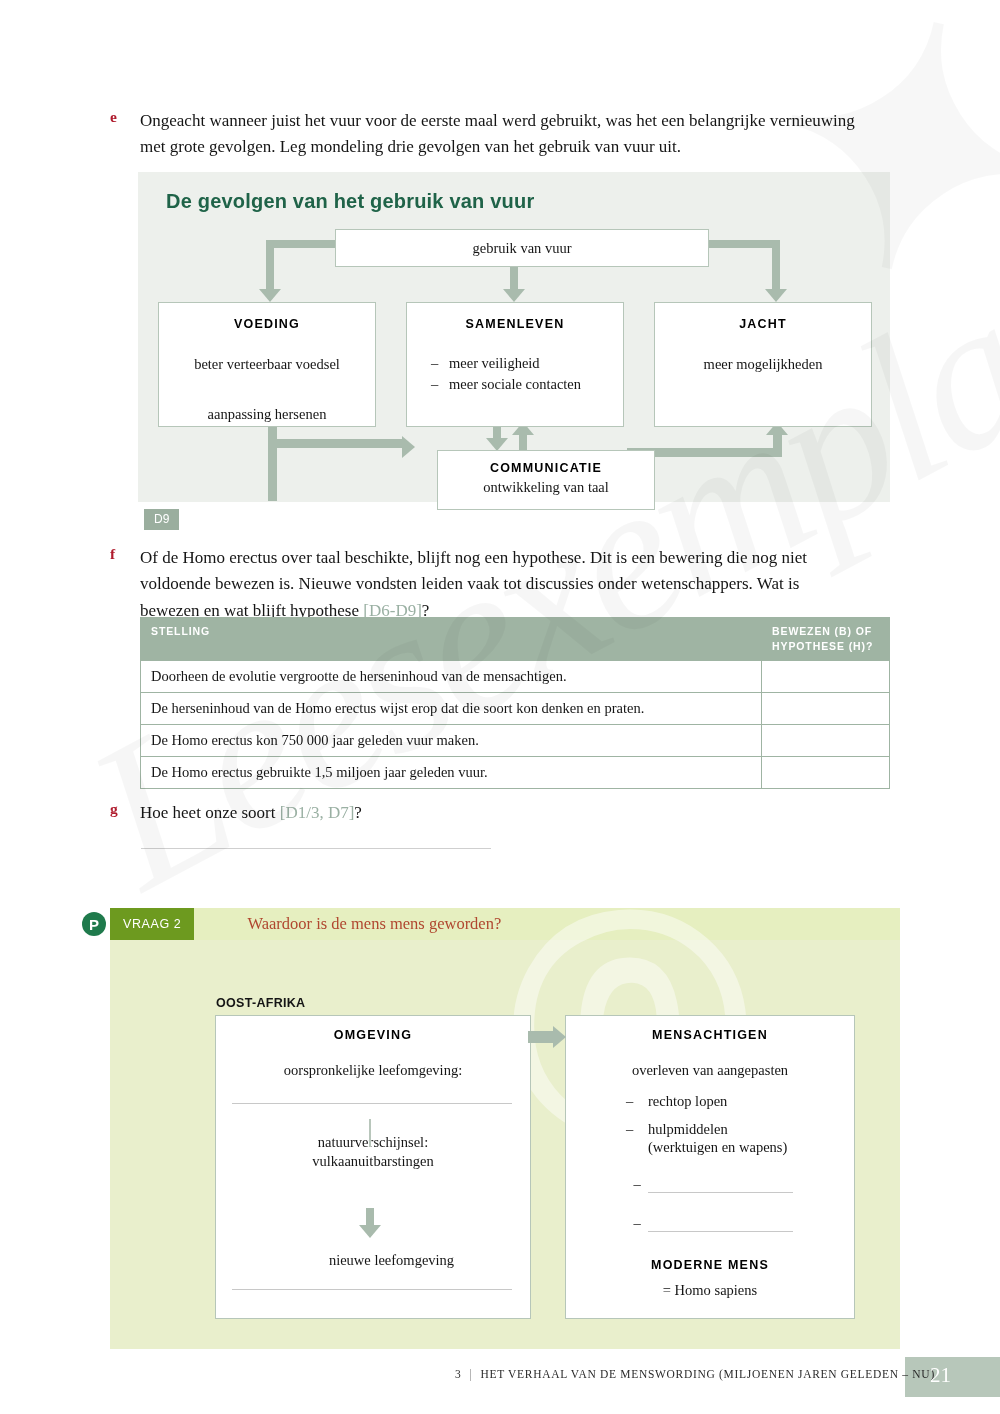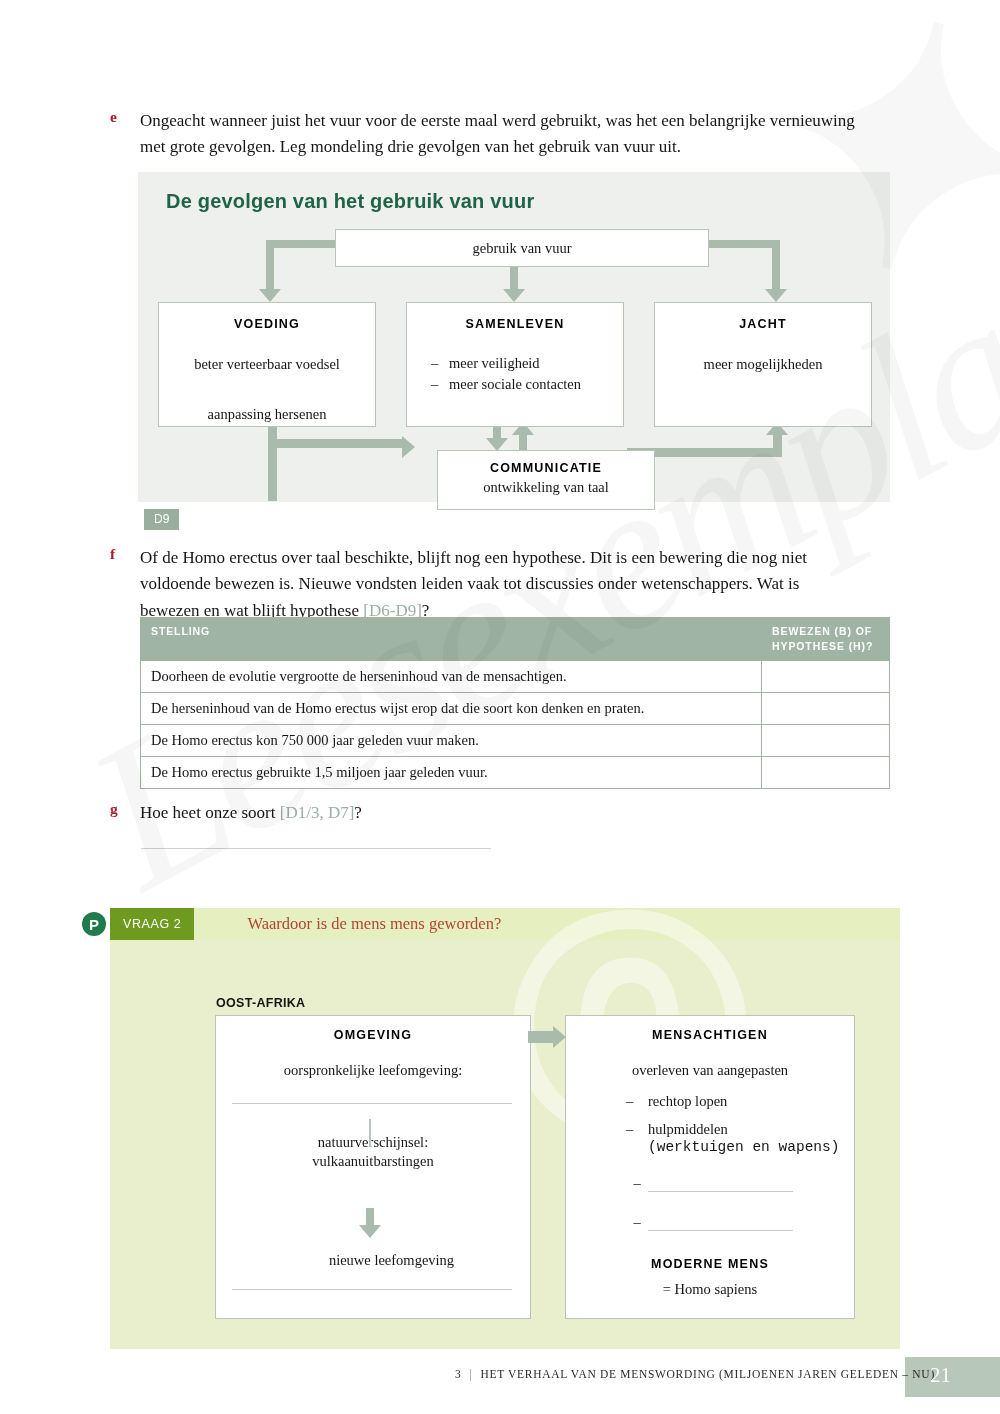--- a/index.html
+++ b/index.html
@@ -373,21 +373,21 @@
 
       <div style="margin-top:14px; margin-left:60px;">
         <div class="dbox-txt" style="text-align:left; display:flex;">
           <span style="width:22px;">–</span>
           <span>rechtop lopen</span>
         </div>
         <div class="dbox-txt" style="text-align:left; display:flex; margin-top:11px;">
           <span style="width:22px;">–</span>
           <span>hulpmiddelen</span>
         </div>
-        <div class="dbox-txt" style="text-align:left; margin-left:22px; margin-top:1px;font-family:Liberation Mono, monospace;">(werktuigen en wapens)</div>
+        <div class="dbox-txt" style="text-align:left; margin-left:22px; margin-top:1px;">(werktuigen en wapens)</div>
       </div>
 
       <div style="margin-top:20px; margin-left:60px;">
         <div style="display:flex; align-items:flex-end;">
           <span class="dbox-txt" style="width:22px;">–</span>
           <span class="wline" style="position:relative; display:inline-block; width:145px; height:1px;"></span>
         </div>
         <div style="display:flex; align-items:flex-end; margin-top:22px;">
           <span class="dbox-txt" style="width:22px;">–</span>
           <span class="wline" style="position:relative; display:inline-block; width:145px; height:1px;"></span>

